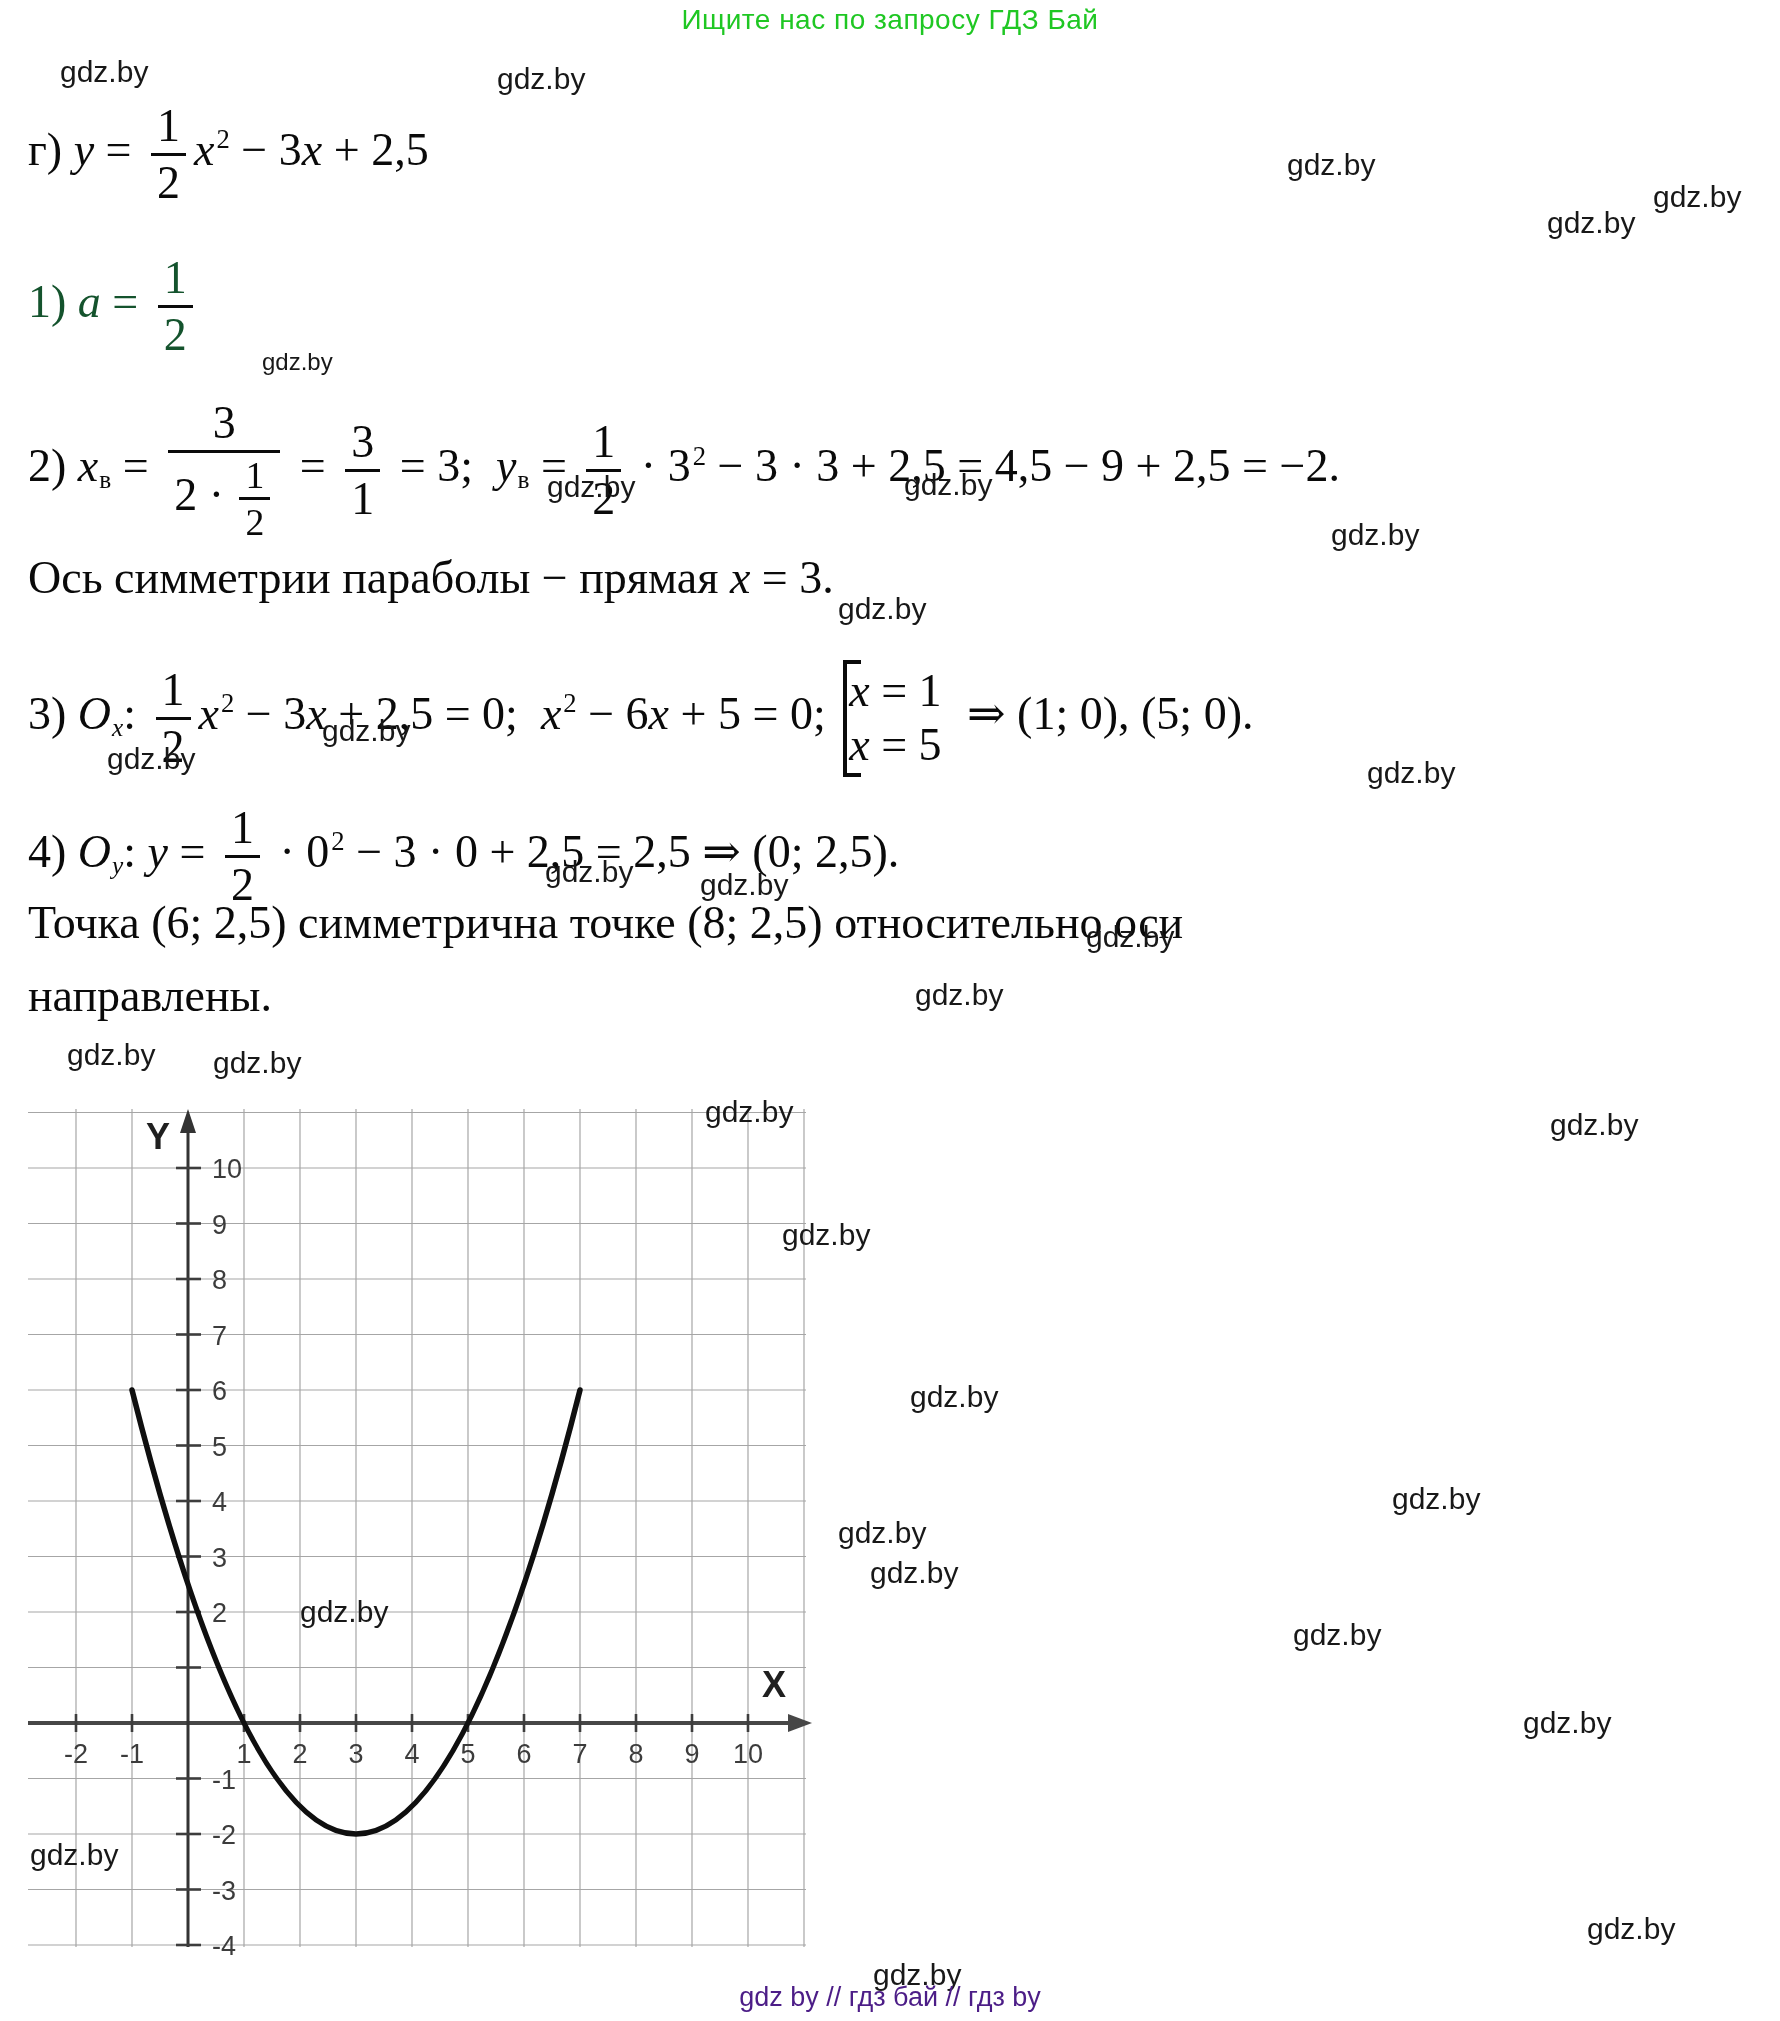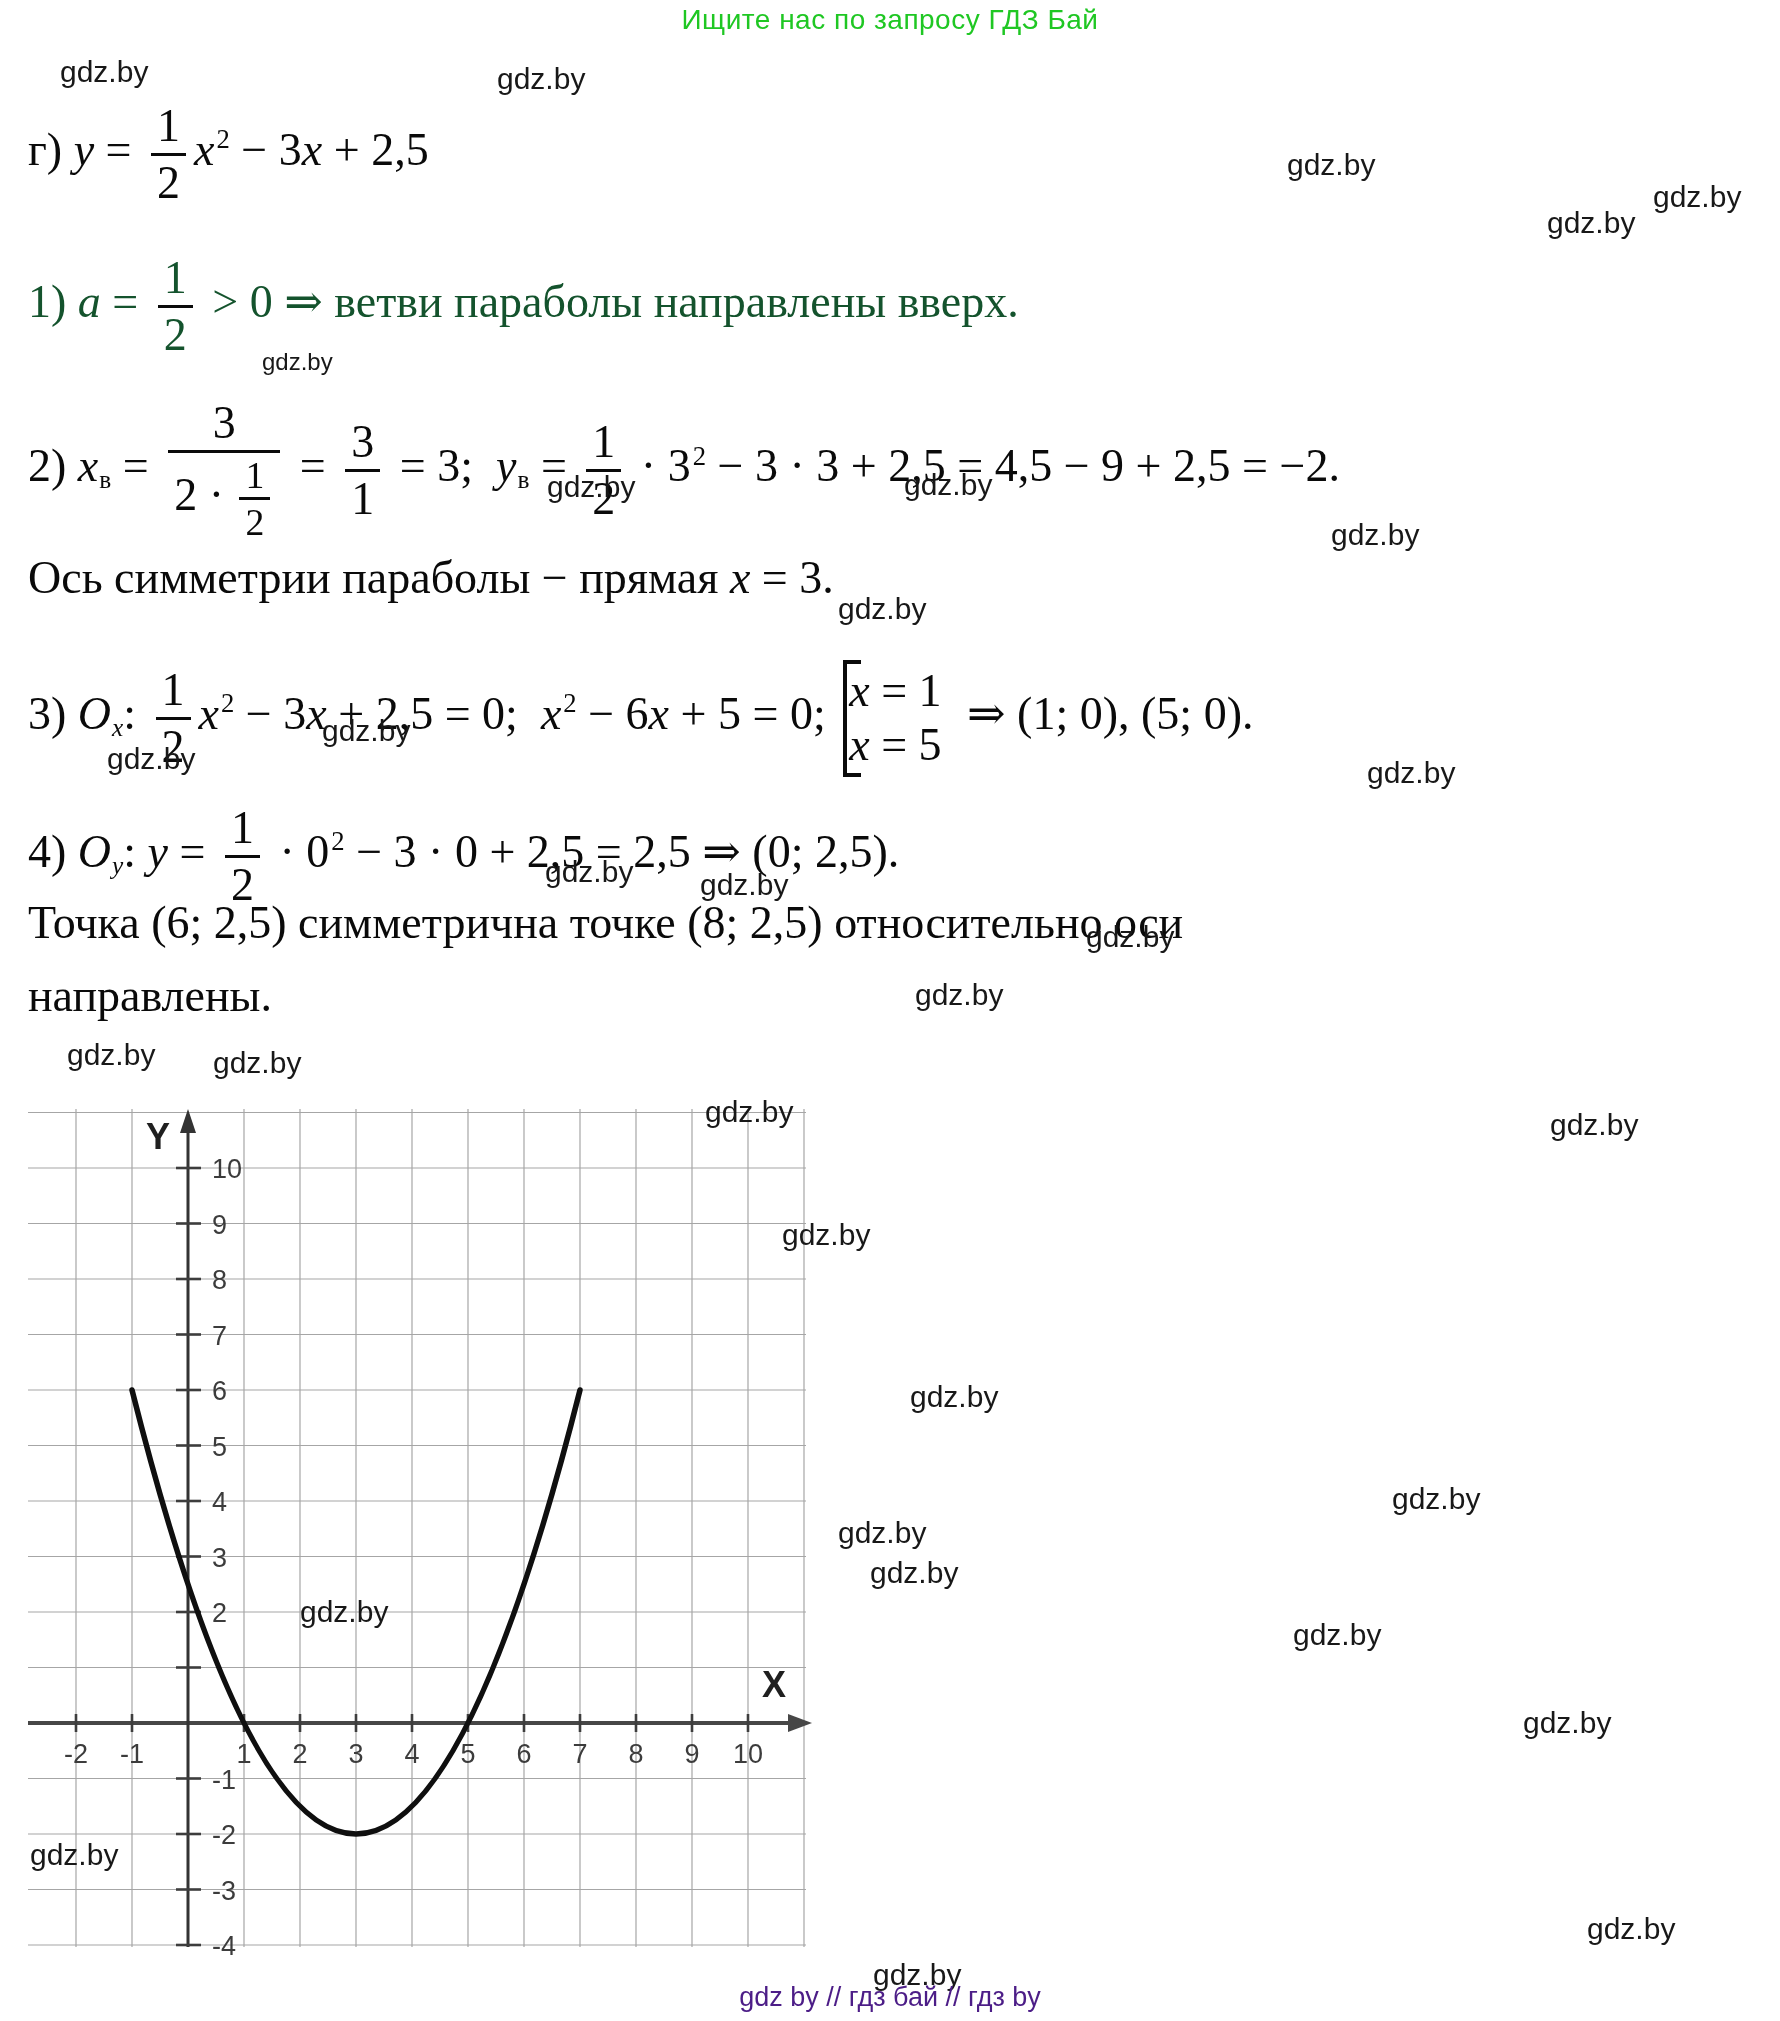--- a/index.html
+++ b/index.html
@@ -53,21 +53,21 @@
   
   #graph { position:absolute; left:20px; top:1095px; }
   #graph text { font-family:"Liberation Sans","DejaVu Sans",sans-serif; }
 </style>
 </head>
 <body>
 
 <div class="site-header" style="color: rgb(31, 199, 35);">Ищите нас по запросу ГДЗ Бай</div>
 <div id="solution">
     <div class="mline" style="top: 101px; color: rgb(10, 10, 10);"><span class="txt">г) </span><span class="var">y</span><span class="txt"> = </span><span class="frac"><span class="fn"><span class="txt">1</span></span><span class="fd"><span class="txt">2</span></span></span><span class="var">x</span><span class="sup">2</span><span class="txt"> − 3</span><span class="var">x</span><span class="txt"> + 2,5</span></div>
-    <div class="mline" style="top: 253px; color: #14532d;"><span class="txt">1) </span><span class="var">a</span><span class="txt"> = </span><span class="frac"><span class="fn"><span class="txt">1</span></span><span class="fd"><span class="txt">2</span></span></span><span class="txt"> &gt; 0 ⇒ ветви параболы направлены вверх.</span></div>
+    <div class="mline" style="top: 253px; color: #14532d;"><span class="txt">1) </span><span class="var">a</span><span class="txt"> = </span><span class="frac"><span class="fn"><span class="txt">1</span></span><span class="fd"><span class="txt">2</span></span></span></div>
     <div class="mline" style="top: 398px; color: rgb(10, 10, 10);"><span class="txt">2) </span><span class="var">x</span><span class="sub">в</span><span class="txt"> = </span><span class="frac"><span class="fn"><span class="txt">3</span></span><span class="fd"><span class="txt">2 · </span><span class="frac"><span class="fn"><span class="txt">1</span></span><span class="fd"><span class="txt">2</span></span></span></span></span><span class="txt"> = </span><span class="frac"><span class="fn"><span class="txt">3</span></span><span class="fd"><span class="txt">1</span></span></span><span class="txt"> = 3;  </span><span class="var">y</span><span class="sub">в</span><span class="txt"> = </span><span class="frac"><span class="fn"><span class="txt">1</span></span><span class="fd"><span class="txt">2</span></span></span><span class="txt"> · 3</span><span class="sup">2</span><span class="txt"> − 3 · 3 + 2,5 = 4,5 − 9 + 2,5 = −2.</span></div>
     <div class="mline" style="top: 551px; color: rgb(10, 10, 10); text-align: center;"><span class="txt">Ось симметрии параболы − прямая </span><span class="var">x</span><span class="txt"> = 3.</span></div>
     <div class="mline" style="top: 660px; color: rgb(10, 10, 10);"><span class="txt">3) </span><span class="var">O</span><span class="sub var">x</span><span class="txt">: </span><span class="frac"><span class="fn"><span class="txt">1</span></span><span class="fd"><span class="txt">2</span></span></span><span class="var">x</span><span class="sup">2</span><span class="txt"> − 3</span><span class="var">x</span><span class="txt"> + 2,5 = 0;  </span><span class="var">x</span><span class="sup">2</span><span class="txt"> − 6</span><span class="var">x</span><span class="txt"> + 5 = 0; </span><span class="cases"><span class="crow"><span class="var">x</span><span class="txt"> = 1</span></span><span class="crow"><span class="var">x</span><span class="txt"> = 5</span></span></span><span class="txt"> ⇒ (1; 0), (5; 0).</span></div>
     <div class="mline" style="top: 803px; color: rgb(10, 10, 10);"><span class="txt">4) </span><span class="var">O</span><span class="sub var">y</span><span class="txt">: </span><span class="var">y</span><span class="txt"> = </span><span class="frac"><span class="fn"><span class="txt">1</span></span><span class="fd"><span class="txt">2</span></span></span><span class="txt"> · 0</span><span class="sup">2</span><span class="txt"> − 3 · 0 + 2,5 = 2,5 ⇒ (0; 2,5).</span></div>
     <div class="mline" style="top: 896px; color: rgb(10, 10, 10);"><span class="txt">Точка (6; 2,5) симметрична точке (8; 2,5) относительно оси</span></div>
     <div class="mline" style="top: 969px; color: rgb(10, 10, 10);"><span class="txt">направлены.</span></div>
   </div>
 <svg id="graph" width="800" height="860" viewBox="0 0 800 860">
     <line x1="8" y1="850" x2="786" y2="850" stroke="#a6a6a6" stroke-width="1.2"></line>
     <line x1="8" y1="794.5" x2="786" y2="794.5" stroke="#a6a6a6" stroke-width="1.2"></line>

